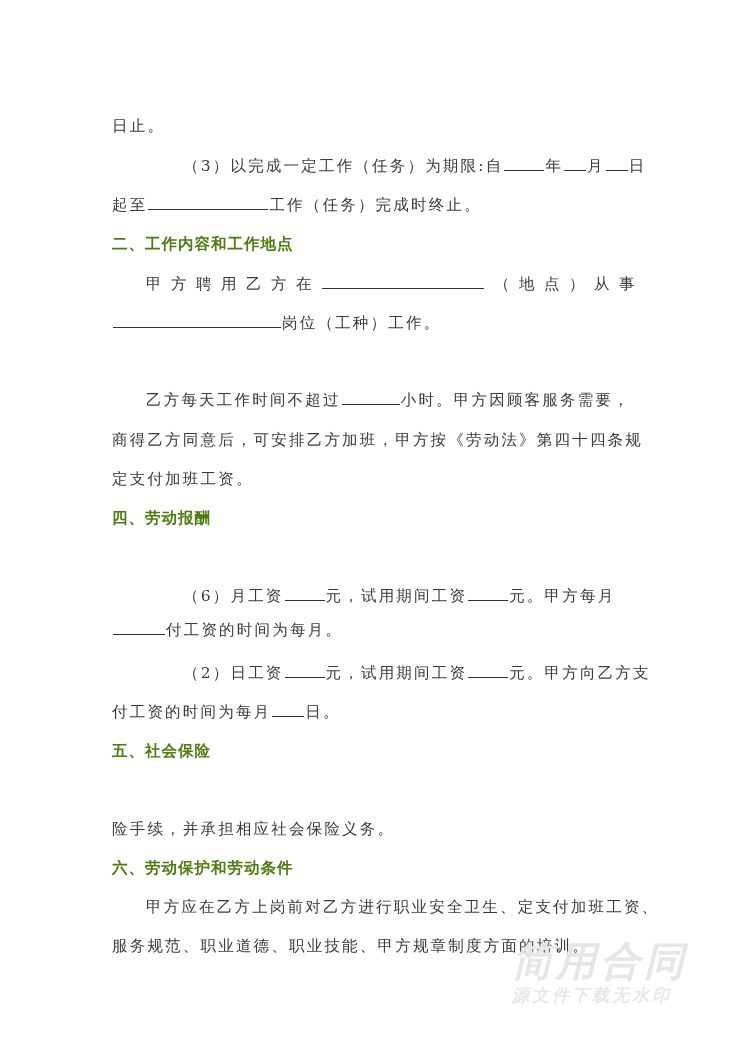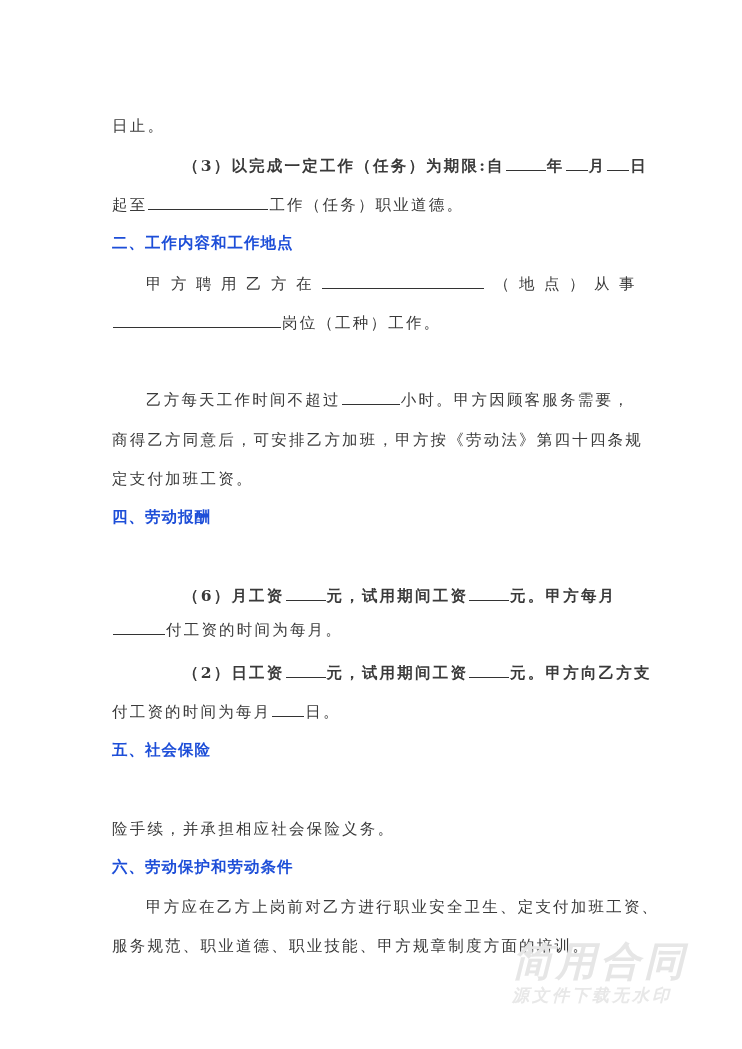--- a/index.html
+++ b/index.html
@@ -6,22 +6,22 @@
   body {
     width: 742px; height: 1049px; background: #ffffff; position: relative; overflow: hidden;
     font-family: "DejaVu Serif", "Liberation Serif", serif; color: #333;
   }
   .page { position: absolute; left: 0; top: 16px; width: 742px; height: 1049px; }
   .line {
     position: absolute; left: 112px; font-size: 15.5px; letter-spacing: 2.2px; white-space: nowrap;
     color: #3a3a3a; line-height: 20px;
   }
   .indent1 { left: 146px; text-align: center; }
-  .indent2 { left: 183px; font-weight: bold; }
-  .heading { font-weight: bold; color: #1d4ed8; font-family: Liberation Mono, monospace; letter-spacing: 1px; font-size: 15.5px; }
+  .indent2 { left: 183px; }
+  .heading { font-weight: bold; color: #4d7c0f; font-family: Liberation Serif, serif; letter-spacing: 1px; font-size: 15.5px; }
   .blank { display: inline-block; border-bottom: 1px solid #333; height: 14px; vertical-align: baseline; margin: 0 1px; }
   .wide { letter-spacing: 9.5px; }
   .wm1 {
     position: absolute; left: 512px; top: 918px; font-size: 40px; font-weight: bold; font-style: italic;
     color: #e6e6e6; letter-spacing: 4px; font-family: "DejaVu Sans", sans-serif;
   }
   .wm2 {
     position: absolute; left: 512px; top: 968px; font-size: 17px; font-weight: bold; font-style: italic;
     color: #e8e8e8; letter-spacing: 3px; font-family: "DejaVu Sans", sans-serif;
   }
@@ -31,21 +31,21 @@
 
 <div class="page">
 
   <div class="line" style="top:100px"><span>日止。</span></div>
 
   <div class="line indent2" style="top:140px">
     <span>（3）以完成一定工作（任务）为期限:自</span><span class="blank" style="width:40px"></span><span>年</span><span class="blank" style="width:22px"></span><span>月</span><span class="blank" style="width:22px"></span><span>日</span>
   </div>
 
   <div class="line" style="top:179px">
-    <span>起至</span><span class="blank" style="width:120px"></span><span>工作（任务）职业道德。</span>
+    <span>起至</span><span class="blank" style="width:120px"></span><span>工作（任务）完成时终止。</span>
   </div>
 
   <div class="line heading" style="top:218px"><span>二、工作内容和工作地点</span></div>
 
   <div class="line indent1 wide" style="top:258px">
     <span>甲方聘用乙方在</span><span class="blank" style="width:162px; margin-right:10px"></span><span>（地点）从事</span>
   </div>
 
   <div class="line" style="top:297px">
     <span class="blank" style="width:168px"></span><span>岗位（工种）工作。</span>

